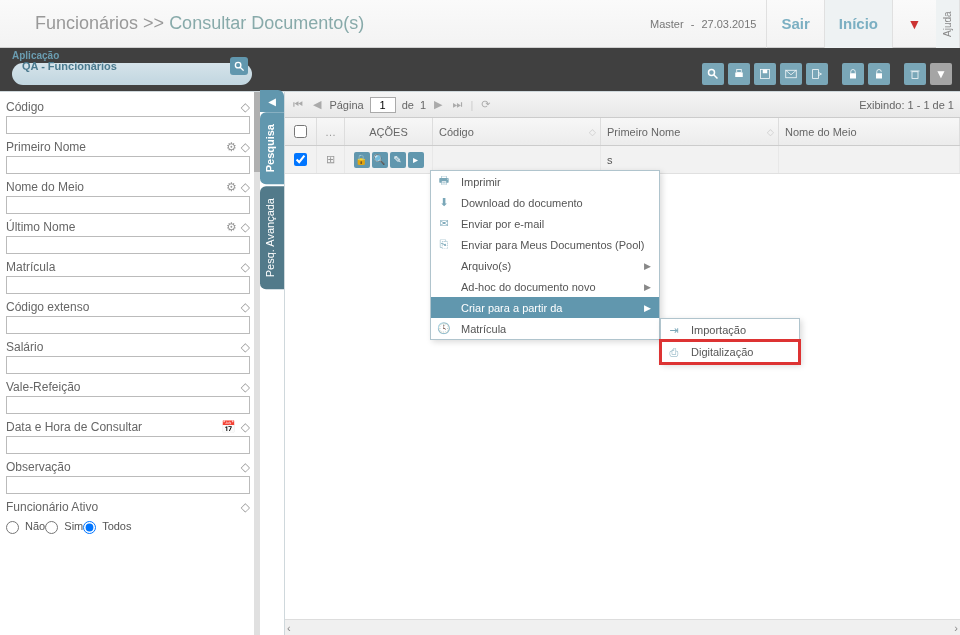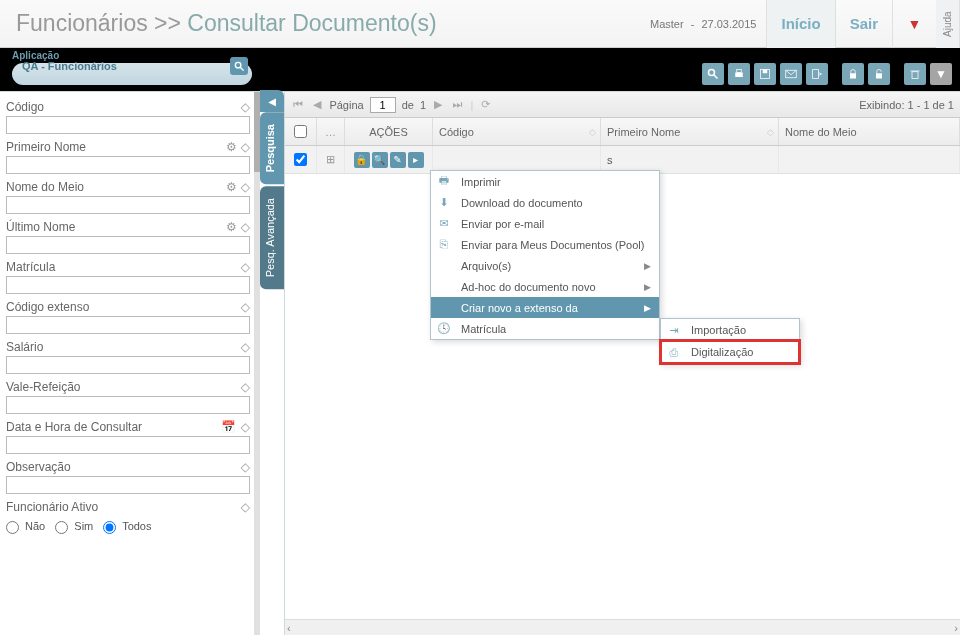--- a/index.html
+++ b/index.html
@@ -1,28 +1,28 @@
 <!DOCTYPE html>
 <html><head>
 <meta charset="utf-8">
 <style>
 * { box-sizing: border-box; margin: 0; padding: 0; font-family: Arial, sans-serif; }
 body { width: 960px; height: 635px; background: #fff; overflow: hidden; position: relative; font-size: 11px; color: #555; }
 
 
 .header { height: 48px; display: flex; align-items: center; border-bottom: 1px solid #d0d0d0; background: linear-gradient(#fafafa,#f3f3f3); }
-.header-title { flex: 1; padding-left: 16px; font-size: 23px; color: #999; }
+.header-title { flex: 1; padding-left: 35px; font-size: 18px; color: #999; }
 .header-user { font-size: 11px; color: #777; margin-right: 10px; }
 .header-btn { padding: 0 14px; height: 48px; display: flex; align-items: center; font-size: 15px; font-weight: bold; color: #7bafc2; border-left: 1px solid #e0e0e0; cursor: pointer; }
 .header-btn.inicio { background: #eef2f3; }
 .header-drop { width: 44px; height: 48px; display: flex; align-items: center; justify-content: center; border-left: 1px solid #e0e0e0; color: #c33; font-size: 14px;}
 .header-help { width: 24px; height: 48px; background:#eef2f3; display:flex; align-items:center; justify-content:center; writing-mode: vertical-rl; transform: rotate(180deg); font-size:10px; color:#888; border-left:1px solid #e0e0e0;}
 
 
-.subbar { height: 44px; background: #000000; border-bottom: 1px solid #cfd8dc; display:flex; align-items:flex-end; padding: 4px 8px 6px 12px; }
+.subbar { height: 44px; background: #404040; border-bottom: 1px solid #cfd8dc; display:flex; align-items:flex-end; padding: 4px 8px 6px 12px; }
 .subbar-left { display:flex; flex-direction:column; }
 .subbar-label { font-size:10px; color:#6a9cb0; font-weight:bold; margin-bottom:2px; }
 .app-pill { display:flex; align-items:center; background: linear-gradient(#d5e3ea,#c1d6e0); border-radius: 11px; height:22px; padding: 0 4px 16px 10px; width: 240px; justify-content:space-between; }
 .app-pill span { color:#4a7a8e; font-size:11px; font-weight:bold; }
 .app-pill .search-ic { width:18px; height:18px; border-radius:3px; background:#6197ae; display:flex; align-items:center; justify-content:center; color:#fff; font-size:11px;}
 .subbar-right { margin-left:auto; display:flex; gap:4px; align-items:center; }
 .tbtn { width:22px; height:22px; background:#7aa7b8; border-radius:2px; display:flex; align-items:center; justify-content:center; color:#fff; font-size:12px; }
 .tbtn.grey { background:#a5a5a5; }
 .tbtn.sep { background:transparent; width:6px; }
 .collapse-tri { position:absolute; right:2px; top:90px; color:#6197ae; font-size:10px;}
@@ -31,21 +31,21 @@
 .main { display:flex; height: calc(635px - 92px); }
 
 
 .left { width: 260px; padding: 8px 10px 8px 6px; overflow-y:auto; position:relative; }
 .left::-webkit-scrollbar{width:6px;}
 .field { margin-bottom: 6px; }
 .field-label { display:flex; align-items:center; justify-content:space-between; font-size:12px; color:#666; margin-bottom:2px; }
 .field-icons { display:flex; gap:4px; }
 .tag-ic { color:#999; font-size:12px; }
 .field input[type=text] { width: 100%; height: 18px; border:1px solid #bbb; background:#fff; padding:1px 3px; font-size:11px; }
-.radio-row { display:flex; gap:10px; font-size:11px; color:#555; margin-top:4px; }
+.radio-row { display:flex; font-size:11px; color:#555; margin-top:4px; }
 .btn-row { display:flex; justify-content:flex-end; gap:6px; margin-top:8px; }
 .btn-row button { font-size:10px; padding:2px 8px; border:1px solid #999; background:linear-gradient(#fff,#eee); border-radius:3px; cursor:pointer;}
 .left-scroll { position:absolute; right:0; top:0; bottom:0; width:6px; background:#e0e0e0;}
 .left-thumb { position:absolute; right:0; top:0; width:6px; height:80px; background:#b0b0b0;}
 
 
 .sidetabs { width: 24px; display:flex; flex-direction:column; }
 .sidetab { flex:0 0 auto; writing-mode: vertical-rl; transform: rotate(180deg); padding: 12px 4px; text-align:center; font-size:11px; color:#fff; border-radius: 0 6px 6px 0; margin-bottom:2px; cursor:pointer;}
 .sidetab.active { background:#6197ae; font-weight:bold; }
 .sidetab.inactive { background:#527a8a; }
@@ -101,22 +101,22 @@
   <div class="header-title">
     <span>Funcionários</span>
     <span>&gt;&gt;</span>
     <span style="color:#8aa;">Consultar Documento(s)</span>
   </div>
   <div class="header-user">
     <span>Master</span>
     <span style="margin:0 4px;">-</span>
     <span>27.03.2015</span>
   </div>
+  <div class="header-btn">Sair</div>
   <div class="header-btn inicio">Início</div>
-  <div class="header-btn">Sair</div>
   <div class="header-drop">▼</div>
   <div class="header-help">Ajuda</div>
 </div>
 
 <div class="subbar">
   <div class="subbar-left">
     <div class="subbar-label">Aplicação</div>
     <div class="app-pill">
       <span>QA - Funcionários</span>
       <span class="search-ic">
@@ -357,21 +357,21 @@
       <span>Arquivo(s)</span>
       <span class="ctx-arrow">▶</span>
     </div>
   <div class="ctx-row">
       <span class="ctx-ic"></span>
       <span>Ad-hoc do documento novo</span>
       <span class="ctx-arrow">▶</span>
     </div>
   <div class="ctx-row sel">
       <span class="ctx-ic"></span>
-      <span>Criar novo a extenso da</span>
+      <span>Criar para a partir da</span>
       <span class="ctx-arrow">▶</span>
     </div>
   <div class="ctx-row">
       <span class="ctx-ic">🕓</span>
       <span>Matrícula</span>
     </div>
 </div>
 
 <div class="submenu">
   <div class="ctx-row">

